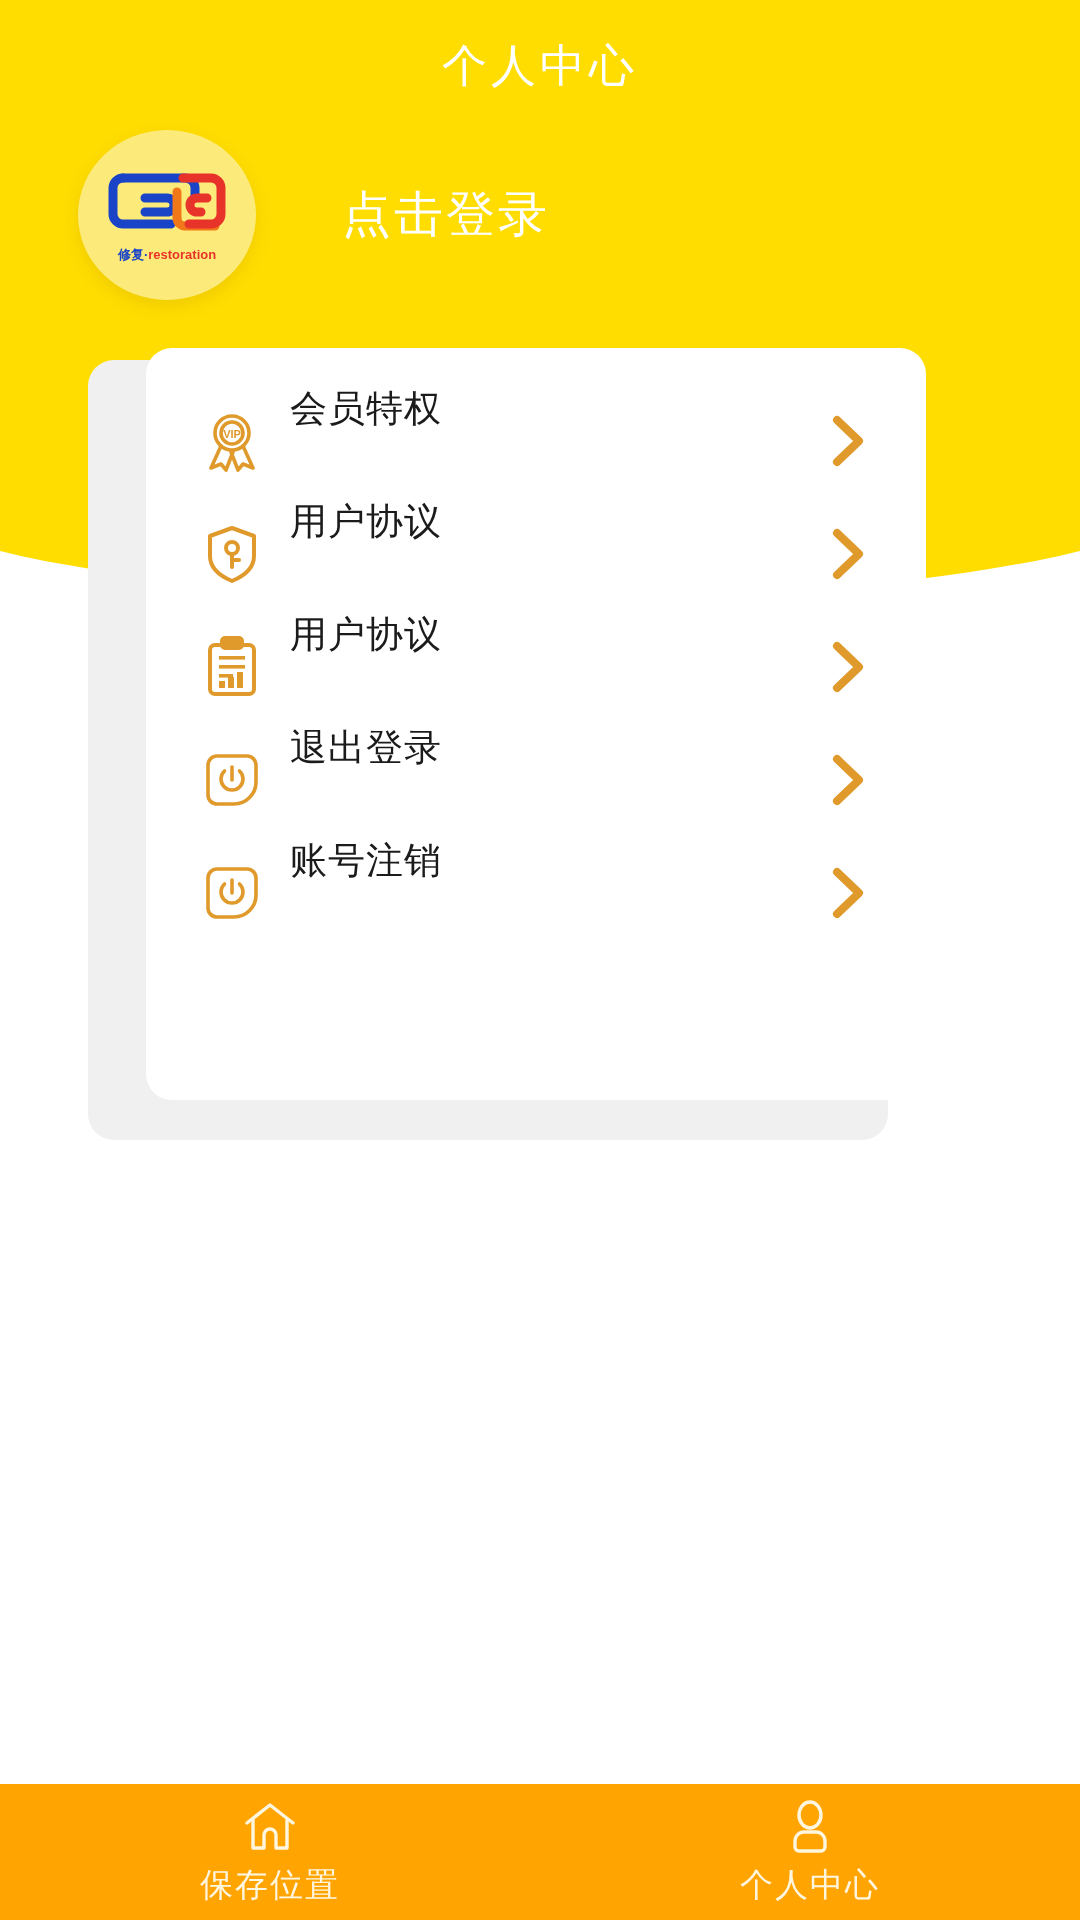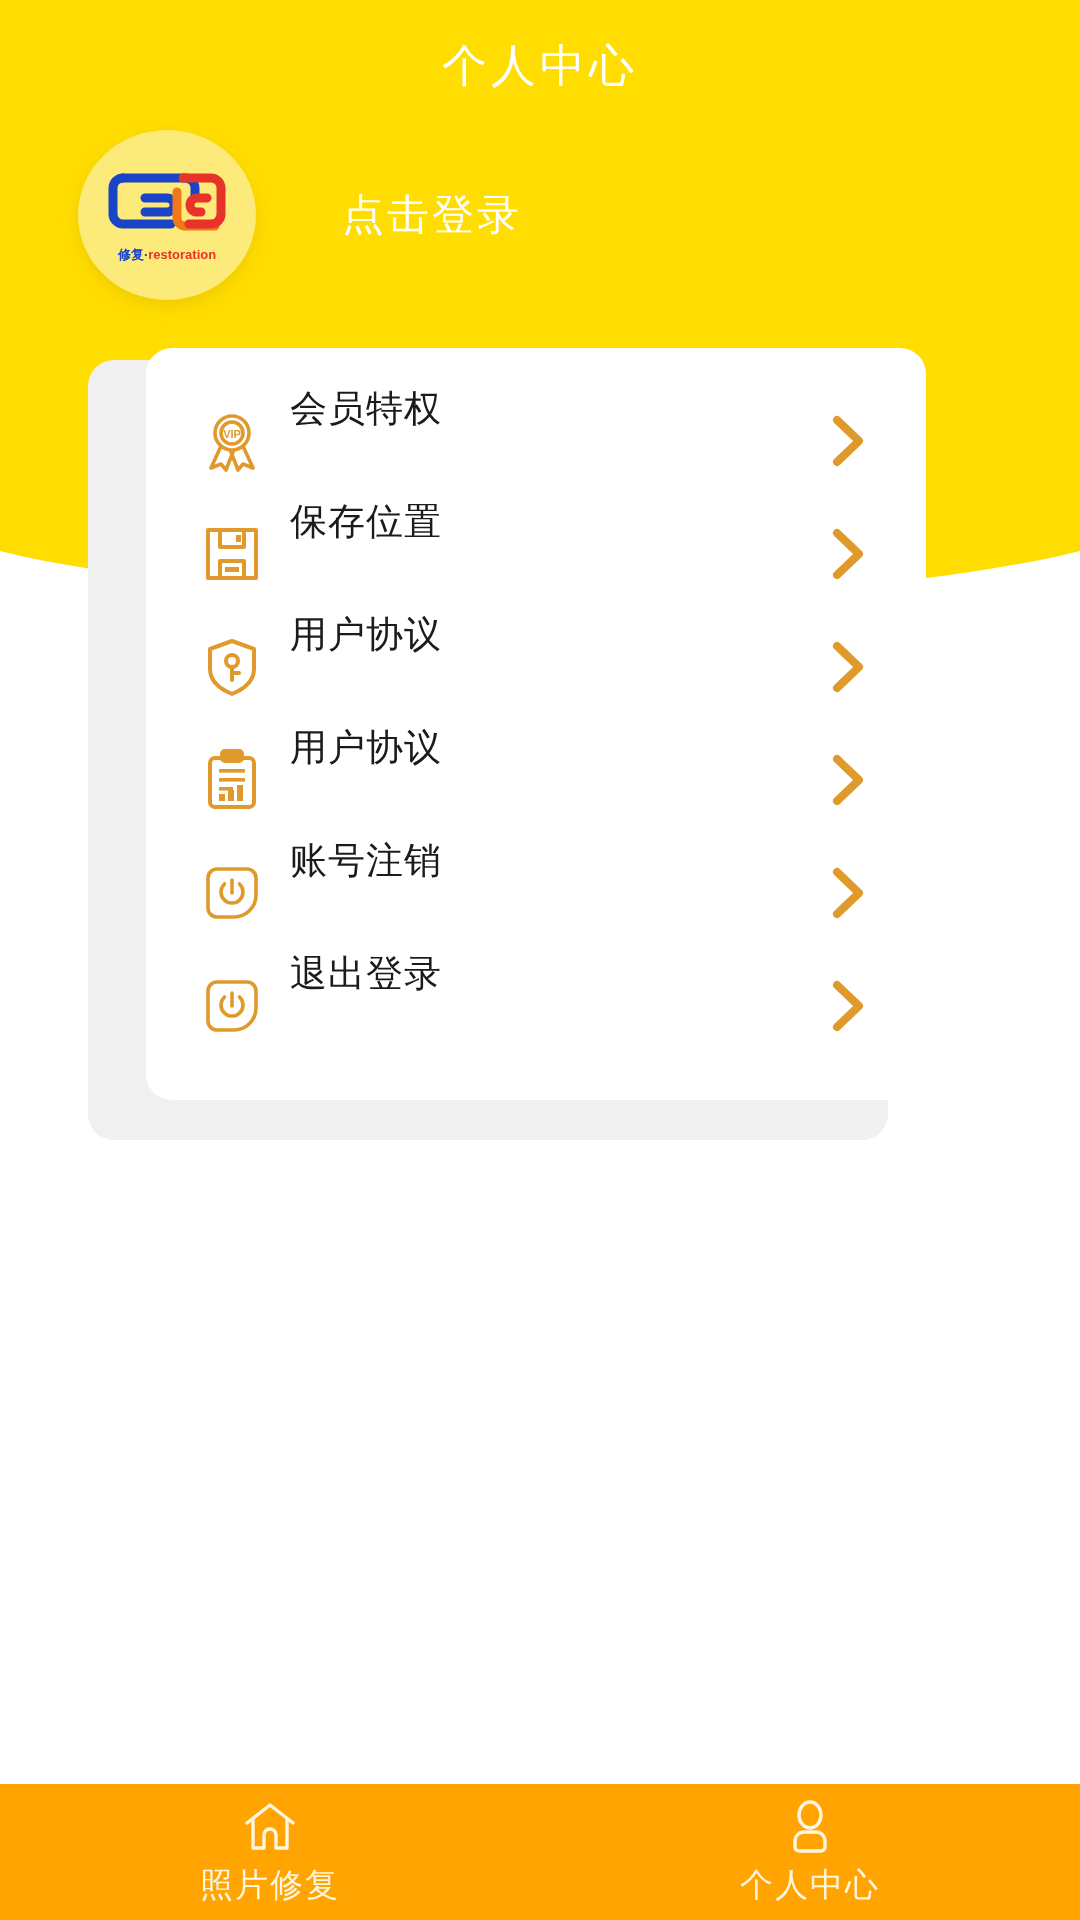--- a/index.html
+++ b/index.html
@@ -77,21 +77,21 @@
     margin-top: 2px;
     white-space: nowrap;
   }
   .avatar-sub .cn { color: #1A44C8; }
   .avatar-sub .dot { color: #1A44C8; }
   .avatar-sub .en { color: #E8332A; }
 
   .login-text {
     margin-left: 86px;
     color: #ffffff;
-    font-size: 42px;
+    font-size: 49px;
     letter-spacing: 3px;
   }
 
   
   .card-shadow {
     position: absolute;
     left: 88px;
     top: 360px;
     width: 800px;
     height: 780px;
@@ -210,37 +210,20 @@
       </svg>
     </span>
     <span class="menu-label">会员特权</span>
     <span class="menu-arrow">
       <svg width="44" height="58" viewBox="0 0 44 58" fill="none" stroke="#E09A2B" stroke-width="8" stroke-linecap="round" stroke-linejoin="round">
         <polyline points="12,8 34,29 12,50"></polyline>
       </svg>
     </span>
   </div>
 
-  <div class="menu-item">
-    <span class="menu-icon">
-      <svg width="58" height="58" viewBox="0 0 58 58" fill="none" stroke="#E09A2B" stroke-width="4" stroke-linejoin="round">
-        <rect x="5" y="5" width="48" height="48"></rect>
-        <rect x="17" y="5" width="24" height="17"></rect>
-        <rect x="33" y="10" width="5" height="7" fill="#E09A2B" stroke="none"></rect>
-        <rect x="17" y="36" width="24" height="17"></rect>
-        <rect x="22" y="42" width="14" height="5" fill="#E09A2B" stroke="none"></rect>
-      </svg>
-    </span>
-    <span class="menu-label">保存位置</span>
-    <span class="menu-arrow">
-      <svg width="44" height="58" viewBox="0 0 44 58" fill="none" stroke="#E09A2B" stroke-width="8" stroke-linecap="round" stroke-linejoin="round">
-        <polyline points="12,8 34,29 12,50"></polyline>
-      </svg>
-    </span>
-  </div>
 
 
   <div class="menu-item">
     <span class="menu-icon">
       <svg width="56" height="60" viewBox="0 0 56 60" fill="none" stroke="#E09A2B" stroke-width="4" stroke-linecap="round" stroke-linejoin="round">
         <path d="M28 4 L50 12 V32 C50 44 40 52 28 57 C16 52 6 44 6 32 V12 Z"></path>
         <circle cx="28" cy="24" r="6"></circle>
         <path d="M28 30 V43"></path>
         <path d="M28 36 H35"></path>
       </svg>
@@ -275,55 +258,55 @@
   </div>
 
   <div class="menu-item">
     <span class="menu-icon">
       <svg width="56" height="56" viewBox="0 0 56 56" fill="none" stroke="#E09A2B" stroke-width="3.6" stroke-linecap="round" stroke-linejoin="round">
         <path d="M13 4 H43 a9 9 0 0 1 9 9 V30 a22 22 0 0 1 -22 22 H13 a9 9 0 0 1 -9 -9 V13 a9 9 0 0 1 9 -9 Z"></path>
         <path d="M28 15 V28"></path>
         <path d="M20.5 19 a11 11 0 1 0 15 0"></path>
       </svg>
     </span>
-    <span class="menu-label">账号注销</span>
+    <span class="menu-label">退出登录</span>
     <span class="menu-arrow">
       <svg width="44" height="58" viewBox="0 0 44 58" fill="none" stroke="#E09A2B" stroke-width="8" stroke-linecap="round" stroke-linejoin="round">
         <polyline points="12,8 34,29 12,50"></polyline>
       </svg>
     </span>
   </div>
 
   <div class="menu-item">
     <span class="menu-icon">
       <svg width="56" height="56" viewBox="0 0 56 56" fill="none" stroke="#E09A2B" stroke-width="3.6" stroke-linecap="round" stroke-linejoin="round">
         <path d="M13 4 H43 a9 9 0 0 1 9 9 V30 a22 22 0 0 1 -22 22 H13 a9 9 0 0 1 -9 -9 V13 a9 9 0 0 1 9 -9 Z"></path>
         <path d="M28 15 V28"></path>
         <path d="M20.5 19 a11 11 0 1 0 15 0"></path>
       </svg>
     </span>
-    <span class="menu-label">退出登录</span>
+    <span class="menu-label">账号注销</span>
     <span class="menu-arrow">
       <svg width="44" height="58" viewBox="0 0 44 58" fill="none" stroke="#E09A2B" stroke-width="8" stroke-linecap="round" stroke-linejoin="round">
         <polyline points="12,8 34,29 12,50"></polyline>
       </svg>
     </span>
   </div>
 
 </div>
 
 <div class="tabbar">
   <div class="tab">
     <span class="tab-icon">
       <svg width="56" height="52" viewBox="0 0 56 52" fill="none" stroke="#FFF6E0" stroke-width="3.4" stroke-linecap="round" stroke-linejoin="round">
         <path d="M5 22 L28 4 L51 22"></path>
         <path d="M11 19 V47 H22 V34 a6 6 0 0 1 12 0 V47 H45 V19"></path>
       </svg>
     </span>
-    <span class="tab-label">照片修复</span>
+    <span class="tab-label">保存位置</span>
   </div>
   <div class="tab">
     <span class="tab-icon">
       <svg width="52" height="54" viewBox="0 0 52 54" fill="none" stroke="#FFF6E0" stroke-width="3.4" stroke-linecap="round" stroke-linejoin="round">
         <ellipse cx="26" cy="15" rx="11" ry="13"></ellipse>
         <path d="M11 47 V41 a9 9 0 0 1 9 -9 h12 a9 9 0 0 1 9 9 v6 a4 4 0 0 1 -4 4 H15 a4 4 0 0 1 -4 -4 Z"></path>
       </svg>
     </span>
     <span class="tab-label">个人中心</span>
   </div>

